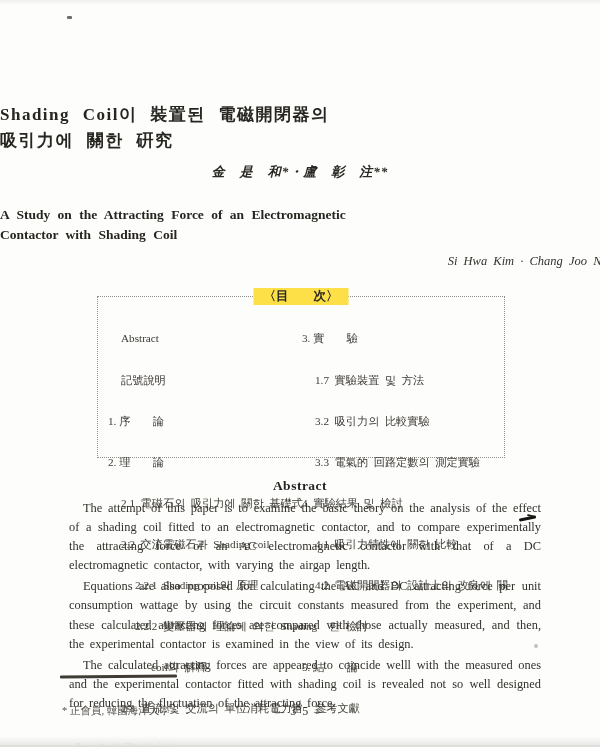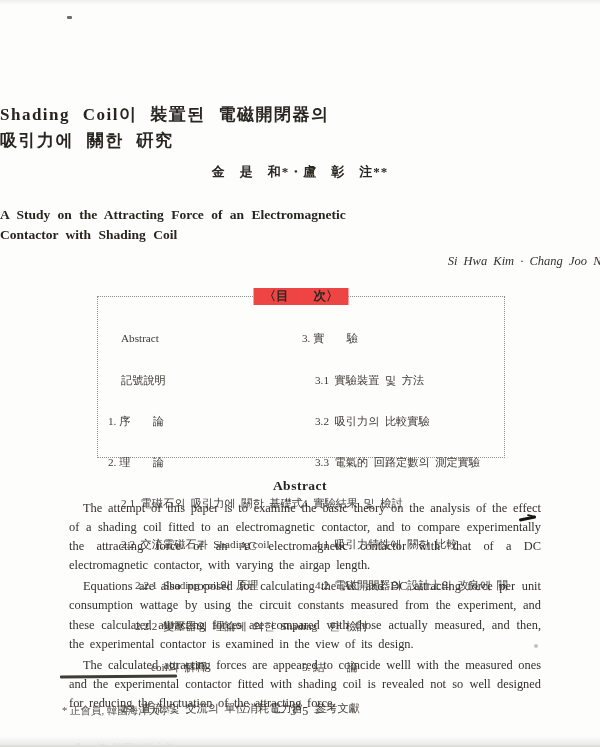--- a/index.html
+++ b/index.html
@@ -29,40 +29,40 @@
 
   .title-kr{
     position:absolute; top:102px; left:0; width:100%;
     text-align:left; font-size:17px; font-weight:bold;
     line-height:26px; letter-spacing:1.5px; word-spacing:7px;
     white-space:pre-line; color:#27251f;
   }
   .authors-kr{
     position:absolute; top:163px; left:0; width:100%;
     text-align:center; font-size:13px; font-weight:bold;
-    letter-spacing:1px; white-space:pre; color:#2a2822;
+    letter-spacing:1px; white-space:pre; color:#2a2822;font-style:italic;
   }
   .title-en{
     position:absolute; top:205px; left:0; width:100%;
     text-align:left; font-size:13.5px; font-weight:bold;
     line-height:19.5px; word-spacing:4px; white-space:pre-line; color:#27251f;
   }
   .authors-en{
     position:absolute; top:254px; left:14px; width:100%;
     text-align:right; font-size:12.5px; font-style:italic;
     word-spacing:3px; color:#33312b;
   }
 
   .toc-box{
     position:absolute; top:296px; left:97px; width:408px; height:162px;
     border:1px dotted #8f8e88;
   }
   .toc-header{
     position:absolute; top:-9px; left:50%; transform:translateX(-50%);
-    background:#ef4444; padding:0 10px;
+    background:#fde047; padding:0 10px;
     font-size:12.5px; font-weight:bold; white-space:pre; color:#2a2822;text-align:center;
   }
   .toc-col{
     position:absolute; top:8px; font-size:11.2px; line-height:13.7px;
     white-space:pre; color:#3c3a33;
   }
   .toc-col.left { left:8px;  width:190px; }
   .toc-col.right{ left:202px; width:200px; }
   .toc-item.i0{ padding-left:2px; }
   .toc-item.i1{ padding-left:15px; }
@@ -131,21 +131,21 @@
       <div class="toc-item i1">2.2  交流電磁石과  Shading coil</div>
       <div class="toc-item i2">2.2.1  Shading coil의  原理</div>
       <div class="toc-item i2">2.2.2  變壓器의  理論에  의한  Shading</div>
       <div class="toc-item i3">coil의  解釋</div>
       <div class="toc-item i1">2.3  直流  및  交流의  單位消耗電力當</div>
       <div class="toc-item i2">吸引力의  比較</div>
     </div>
 
     <div class="toc-col right">
       <div class="toc-item i0">3. 實　　驗</div>
-      <div class="toc-item i1">3.1  實驗裝置  및  方法</div>
+      <div class="toc-item i1">1.7  實驗裝置  및  方法</div>
       <div class="toc-item i1">3.2  吸引力의  比較實驗</div>
       <div class="toc-item i1">3.3  電氣的  回路定數의  測定實驗</div>
       <div class="toc-item i0">4. 實驗結果  및  檢討</div>
       <div class="toc-item i1">4.1  吸引力特性에  關한  比較</div>
       <div class="toc-item i1">4.2  電磁開閉器의  設計上의  改良에  關</div>
       <div class="toc-item i2">한  檢討</div>
       <div class="toc-item i0">5. 結　　論</div>
       <div class="toc-item i1">參考文獻</div>
       <div class="toc-item i1">附　　錄</div>
     </div>

